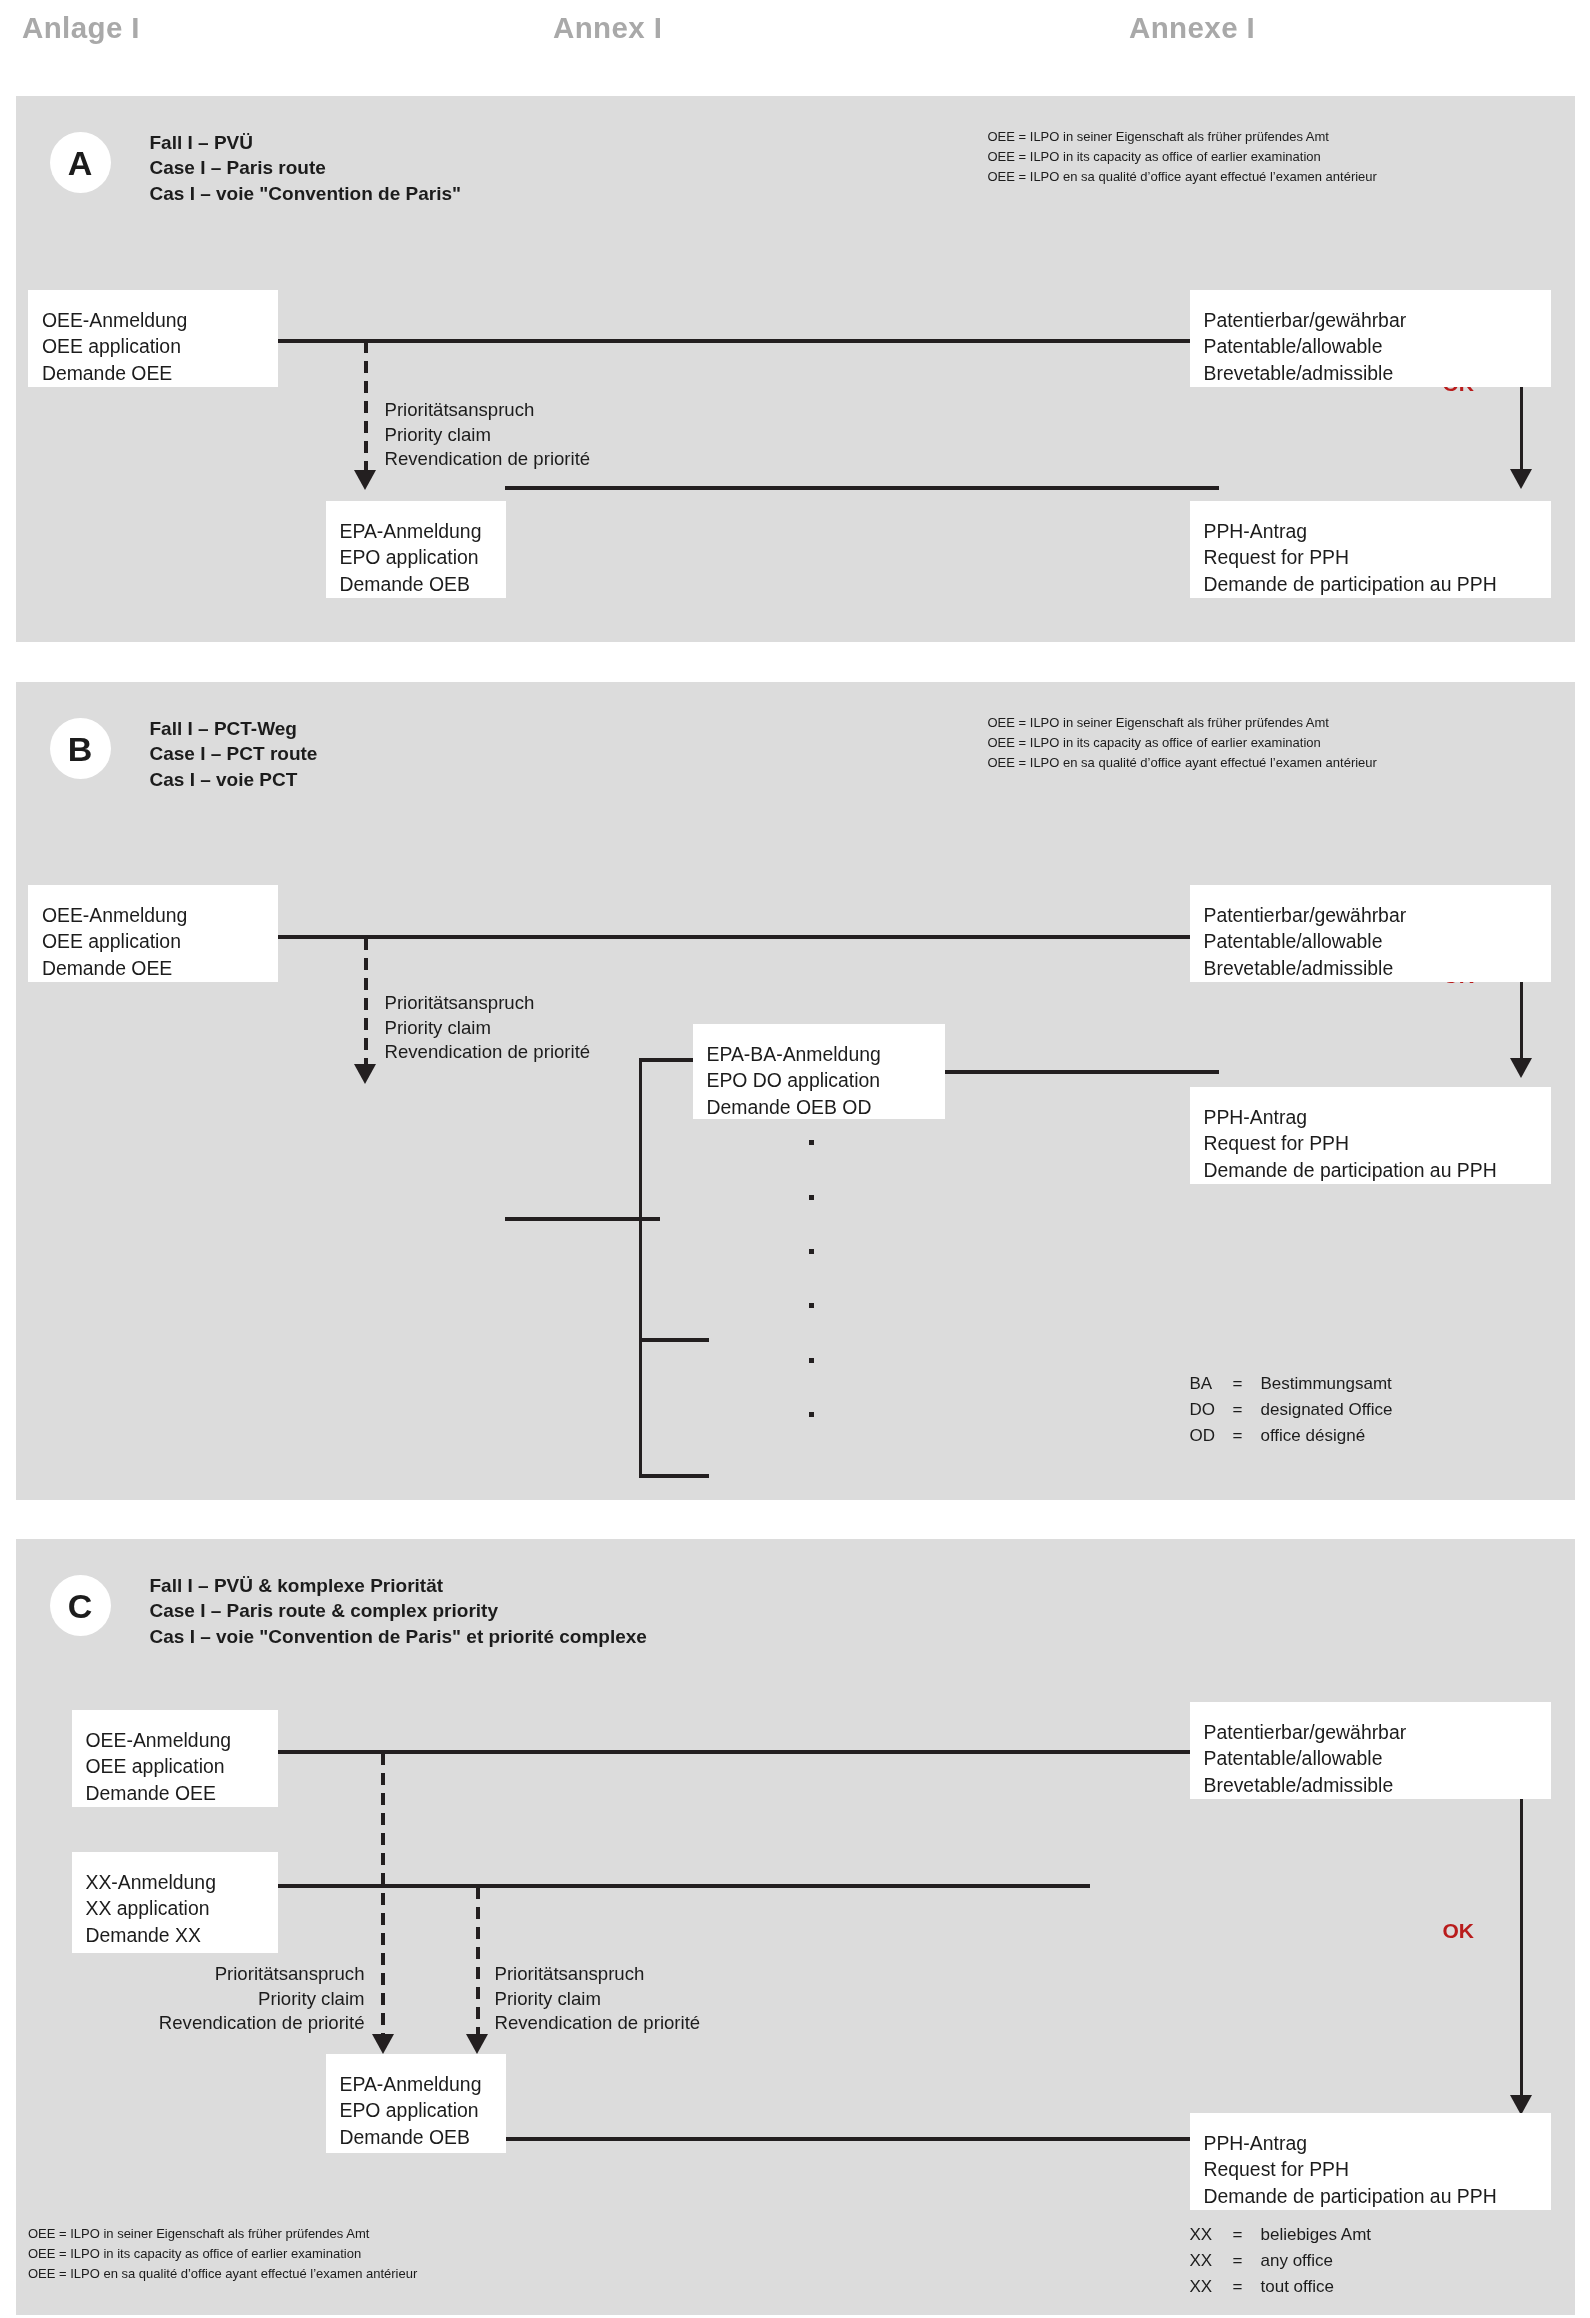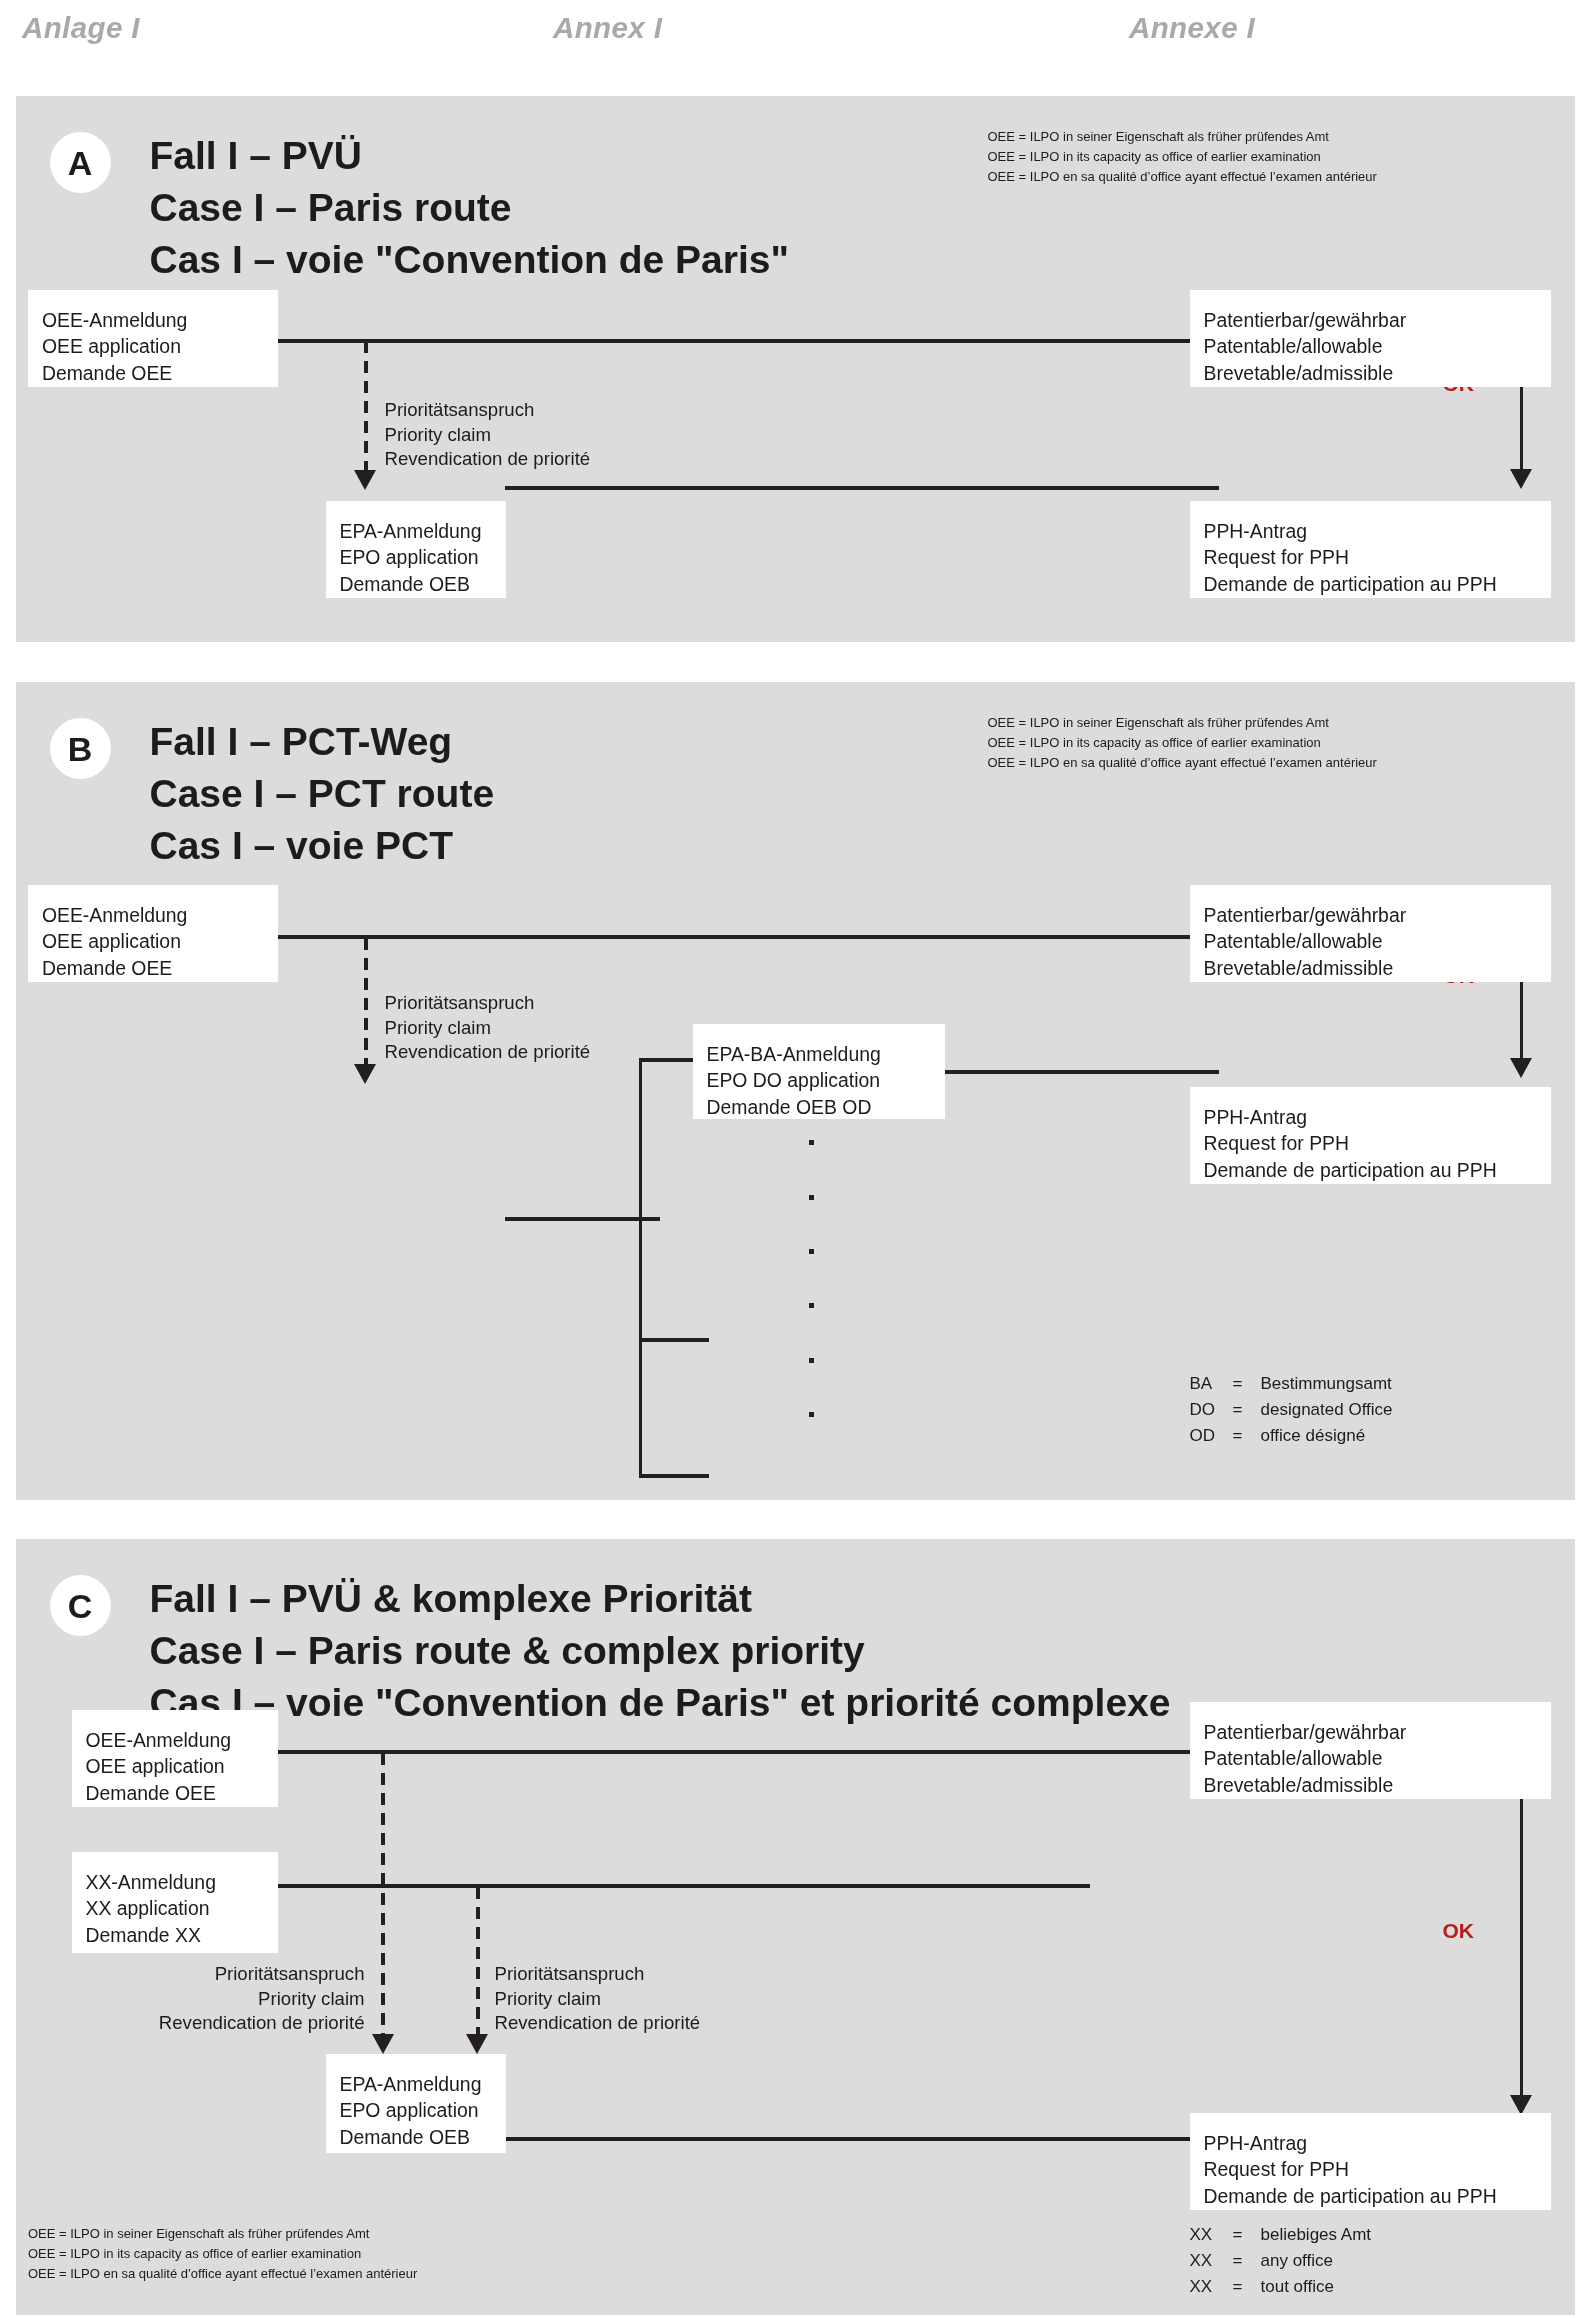--- a/index.html
+++ b/index.html
@@ -15,21 +15,20 @@
     position: relative;
     overflow: hidden;
   }
 
   
   .page-headings {
     position: absolute;
     left: 0; top: 0;
     width: 1591px;
     height: 92px;
-    font-style: italic;
   }
   .page-headings .hd {
     position: absolute;
     top: 11px;
     font-size: 29.5px;
     font-weight: bold;
     color: #a9a9a9;
     letter-spacing: 0.4px;
     white-space: nowrap;
   }
@@ -57,21 +56,21 @@
     color: #1c1c1c;
     font-size: 34px;
     font-weight: bold;
     display: flex;
     align-items: center;
     justify-content: center;
     line-height: 1;
   }
   .sec-title {
     position: absolute;
-    font-size: 39px;
+    font-size: 19px;
     font-weight: bold;
     line-height: 1.33;
     color: #1c1c1c;
     white-space: nowrap;
   }
   .sec-title .t-line { display: block; }
 
   
   .legend {
     position: absolute;

